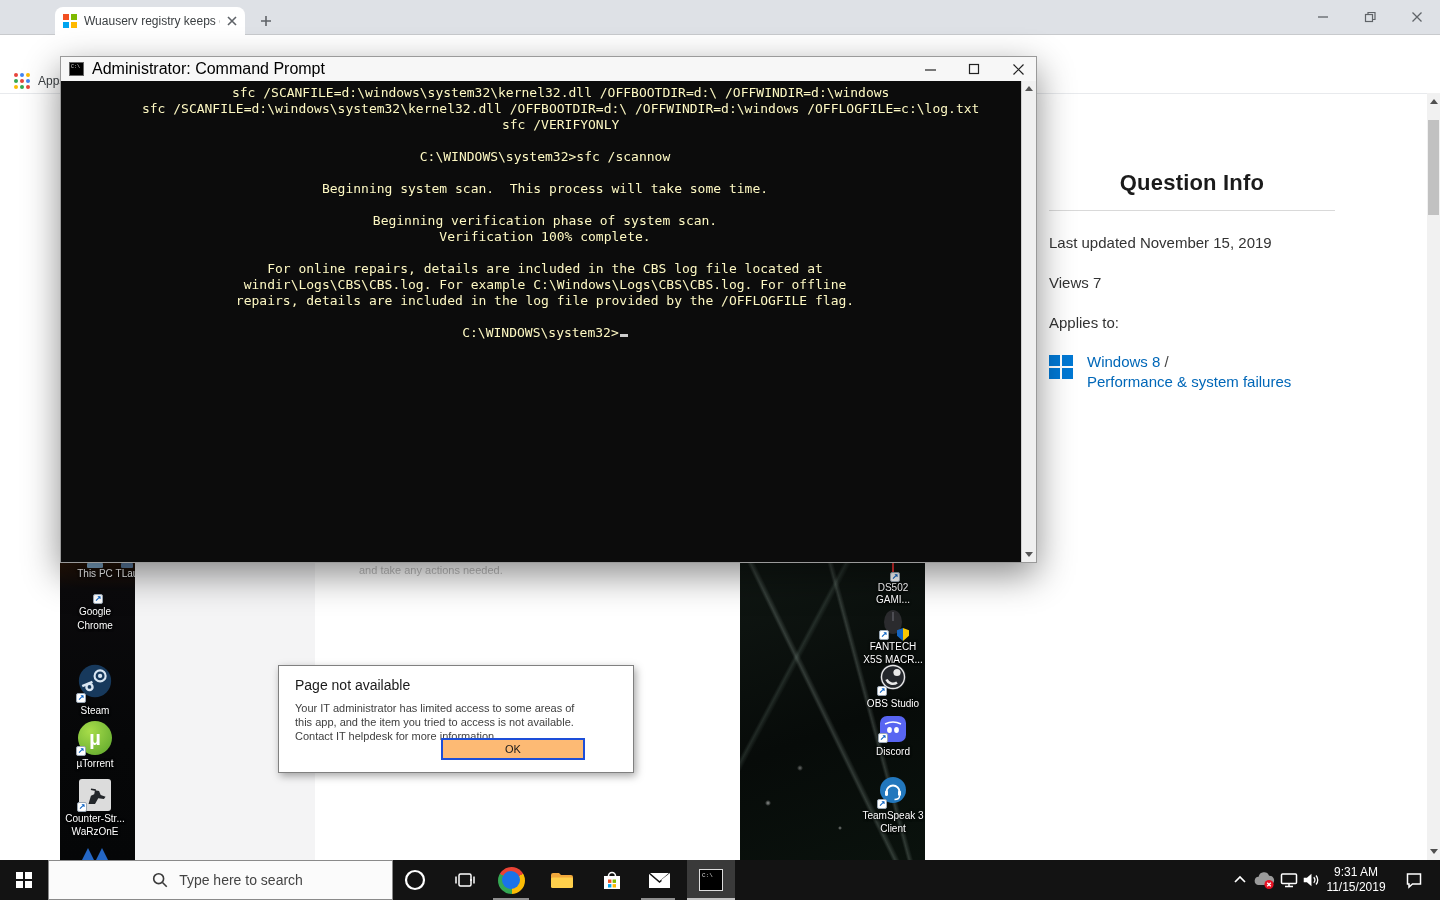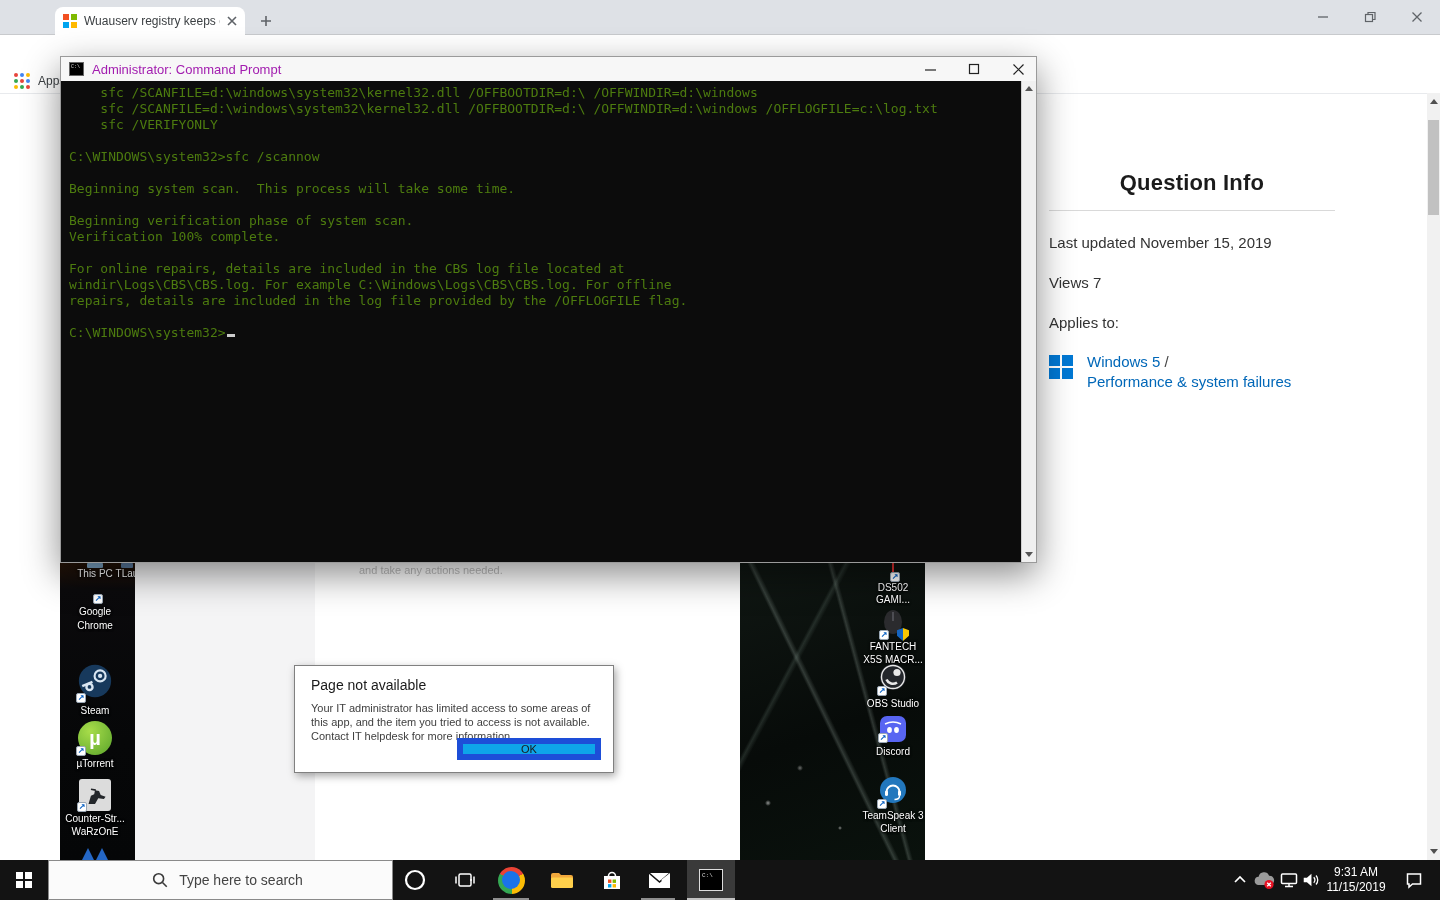--- a/index.html
+++ b/index.html
@@ -80,34 +80,34 @@
   .chrome-logo { width:36px; height:36px; border-radius:50%; background:conic-gradient(from -60deg,#ea4335 0 120deg,#fbbc05 0 240deg,#34a853 0 360deg); position:relative; }
   .cl-white { position:absolute; inset:26%; background:#fff; border-radius:50%; }
   .cl-blue  { position:absolute; inset:16%; background:#1a73e8; border-radius:50%; }
   .ut-circle { width:34px; height:34px; border-radius:50%; background:radial-gradient(circle at 35% 30%,#a8dd4a,#5aa42b); display:flex; align-items:center; justify-content:center; color:#fff; font-size:20px; font-weight:bold; }
   .cs-ico { width:32px; height:32px; background:#dcdcdc; border-radius:3px; display:flex; align-items:center; justify-content:center; }
   .disc-ico { width:26px; height:26px; border-radius:7px; background:#5865f2; display:flex; align-items:center; justify-content:center; }
   .ds-thumb { width:20px; height:10px; background:#3a1f1c; border:1px solid #e03030; }
   .shield { position:absolute; right:-4px; bottom:-2px; width:12px; height:13px; background:linear-gradient(90deg,#1464c0 50%,#f7c600 50%); clip-path:polygon(50% 0,100% 18%,100% 60%,50% 100%,0 60%,0 18%); }
 
   
-  #dlg { left:294px; top:665px; width:320px; height:108px; background:#fff; border:1px solid #808080; box-shadow:2px 3px 8px rgba(0,0,0,.35); }
+  #dlg { left:278px; top:665px; width:356px; height:108px; background:#fff; border:1px solid #808080; box-shadow:2px 3px 8px rgba(0,0,0,.35); }
   #dlg-title { position:absolute; left:16px; top:11px; font-size:14px; color:#1a1a1a; }
   #dlg-body { position:absolute; left:16px; top:35px; width:290px; font-size:11px; line-height:14px; color:#404040; }
-  #dlg-ok { position:absolute; left:162px; top:72px; width:144px; height:22px; background:#0ea5e9; border:6px solid #1d4ed8; font-size:11px; color:#1a1a1a; display:flex; align-items:center; justify-content:center; }
+  #dlg-ok { position:absolute; left:162px; top:72px; width:144px; height:22px; background:#fdba74; border:2px solid #1d4ed8; font-size:11px; color:#1a1a1a; display:flex; align-items:center; justify-content:center; }
 
   
   #cmdwin { left:60px; top:56px; width:977px; height:507px; background:#0c0c0c; border:1px solid #9a9a9a; box-shadow:0 12px 34px rgba(0,0,0,.45); }
   #cmd-titlebar { position:absolute; left:0; top:0; width:100%; height:24px; background:#f7f7f7; display:flex; align-items:center; padding-left:8px; gap:8px; }
   .cmd-ico { background:#000; border:1px solid #666; color:#ddd; font-family:"Liberation Mono",monospace; display:flex; align-items:flex-start; }
   #cmd-titlebar .cmd-ico { width:15px; height:14px; font-size:5px; padding:1px; }
-  #cmd-title { font-size:13px; color:#a21caf; flex:1; white-space:nowrap; overflow:hidden; }
+  #cmd-title { font-size:16px; color:#000000; flex:1; white-space:nowrap; overflow:hidden; }
   .cmdbtn { width:36px; height:24px; display:flex; align-items:center; justify-content:center; flex:0 0 auto; }
   #cmd-body { position:absolute; left:0; top:24px; right:15px; bottom:0; background:#0c0c0c; padding:4px 0 0 8px; overflow:hidden; }
-  .cline { height:16px; font-family:"DejaVu Sans Mono","Liberation Mono",monospace; font-size:13px; line-height:16px; color:#4d7c0f; white-space:pre; }
+  .cline { height:16px; font-family:"DejaVu Sans Mono","Liberation Mono",monospace; font-size:13px; line-height:16px; color:#fef9c3; white-space:pre;text-align:center; }
   #cmd-cursor { display:inline-block; width:8px; height:3px; background:#cccccc; vertical-align:baseline; margin-left:1px; }
   #cmd-scroll { position:absolute; right:0; top:24px; width:15px; bottom:0; background:#f0f0f0; border-left:1px solid #d0d0d0; }
   #cmd-scroll .caret-up { top:5px; left:3px; border-bottom-color:#555; }
   #cmd-scroll .caret-dn { bottom:5px; left:3px; border-top-color:#555; }
 
   
   #taskbar { left:0; top:860px; width:1440px; height:40px; background:#131313; z-index:60; }
   .tbi { position:absolute; top:0; height:40px; display:flex; align-items:center; justify-content:center; }
   #tb-start { left:0; width:48px; }
   .startlogo { width:17px; height:17px; display:grid; grid-template-columns:7.5px 7.5px; grid-template-rows:7.5px 7.5px; gap:1.5px; }
@@ -245,21 +245,21 @@
       <div class="qrow">Views 7</div>
       <div class="qrow">Applies to:</div>
       <div id="applies-row">
         <span class="winlogo">
             <i></i>
             <i></i>
             <i></i>
             <i></i>
           </span>
         <div class="qlinks">
-          <div><a href="#">Windows 5</a>
+          <div><a href="#">Windows 8</a>
                <span class="sep">/</span></div>
           <div><a href="#">Performance &amp; system failures</a></div>
         </div>
       </div>
     </div>
   </div>
 
   <div class="abs strip" id="strip-left">
     <div class="dicon" style="left:0; top:0; width:70px;">
       <span style="width:16px;height:5px;background:#7fa8c9;border-radius:1px;"></span>

